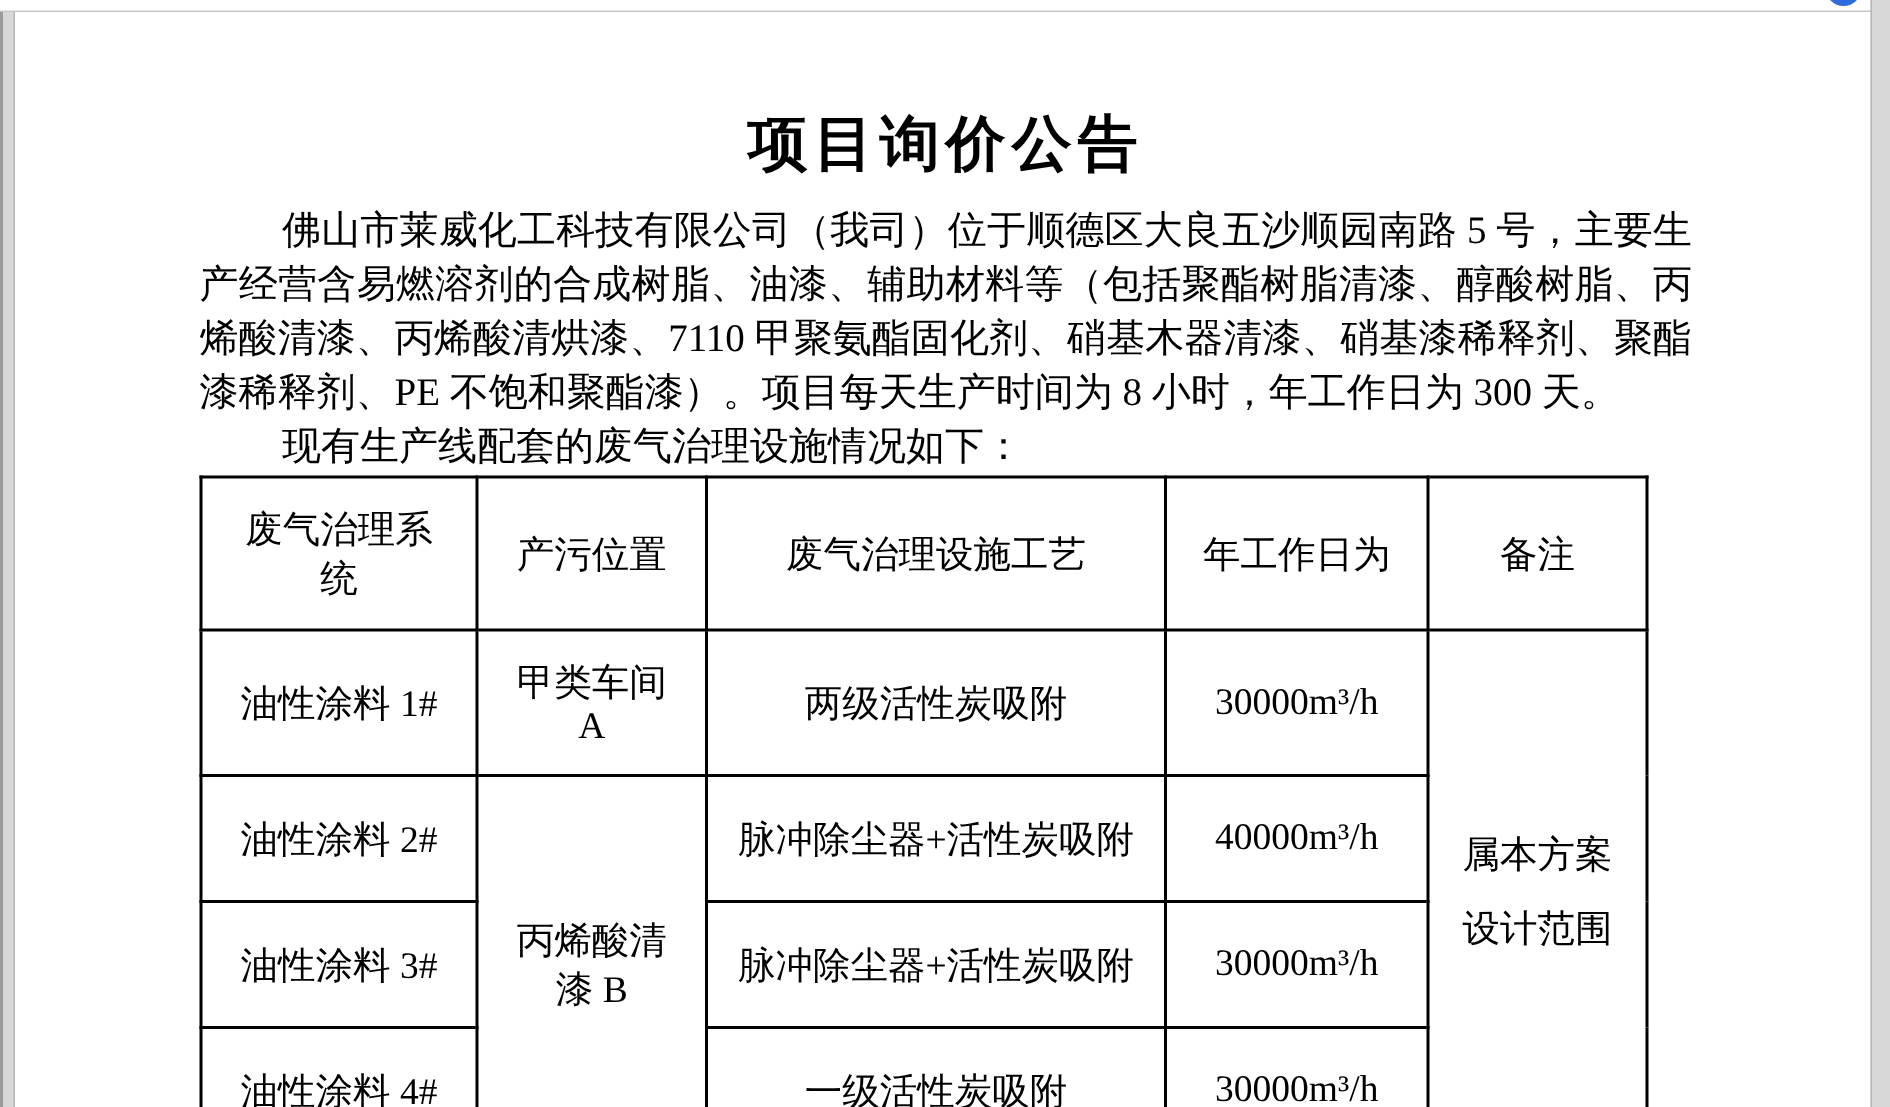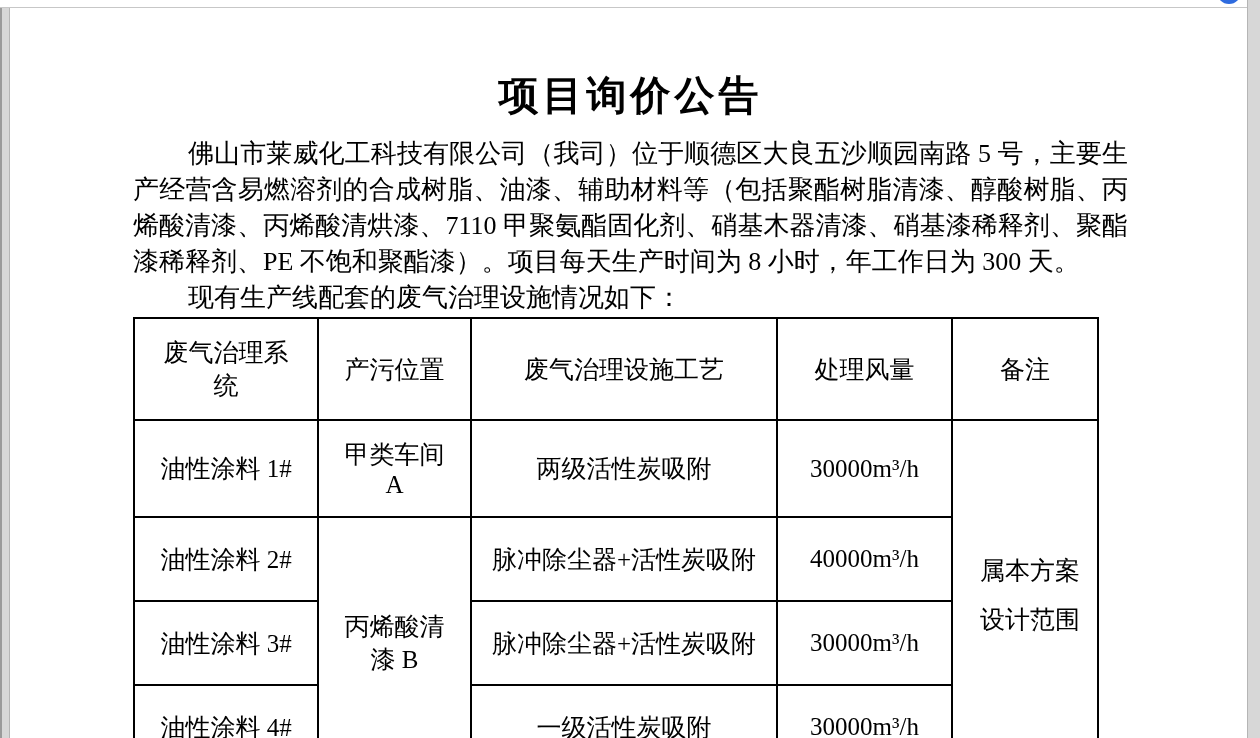--- a/index.html
+++ b/index.html
@@ -58,21 +58,21 @@
     margin-top:1px;
   }
   table.gas th, table.gas td{
     border:2px solid #000;
     font-size:25px;font-weight:normal;
     text-align:center;vertical-align:middle;
     padding:17px;height:48px;
     overflow:hidden;
   }
   table.gas th{font-weight:normal;}
-  td.remark div{line-height:49px;text-align:right;}
+  td.remark div{line-height:49px;}
 </style>
 </head>
 <body>
 
 <div class="screen">
 
   <div class="page">
     <div class="content">
 
       <h1 class="doc-title">项目询价公告</h1>
@@ -86,21 +86,21 @@
           <col style="width:153px">
           <col style="width:306px">
           <col style="width:175px">
           <col style="width:146px">
         </colgroup>
         <tbody>
           <tr>
             <th>废气治理系统</th>
             <th>产污位置</th>
             <th>废气治理设施工艺</th>
-            <th>处理风量</th>
+            <th>年工作日为</th>
             <th>备注</th>
           </tr>
           <tr>
             <td>油性涂料 1#</td>
             <td>甲类车间 A</td>
             <td>两级活性炭吸附</td>
             <td>30000m³/h</td>
             <td class="remark" rowspan="4">
               <div>属本方案</div>
               <div>设计范围</div>

